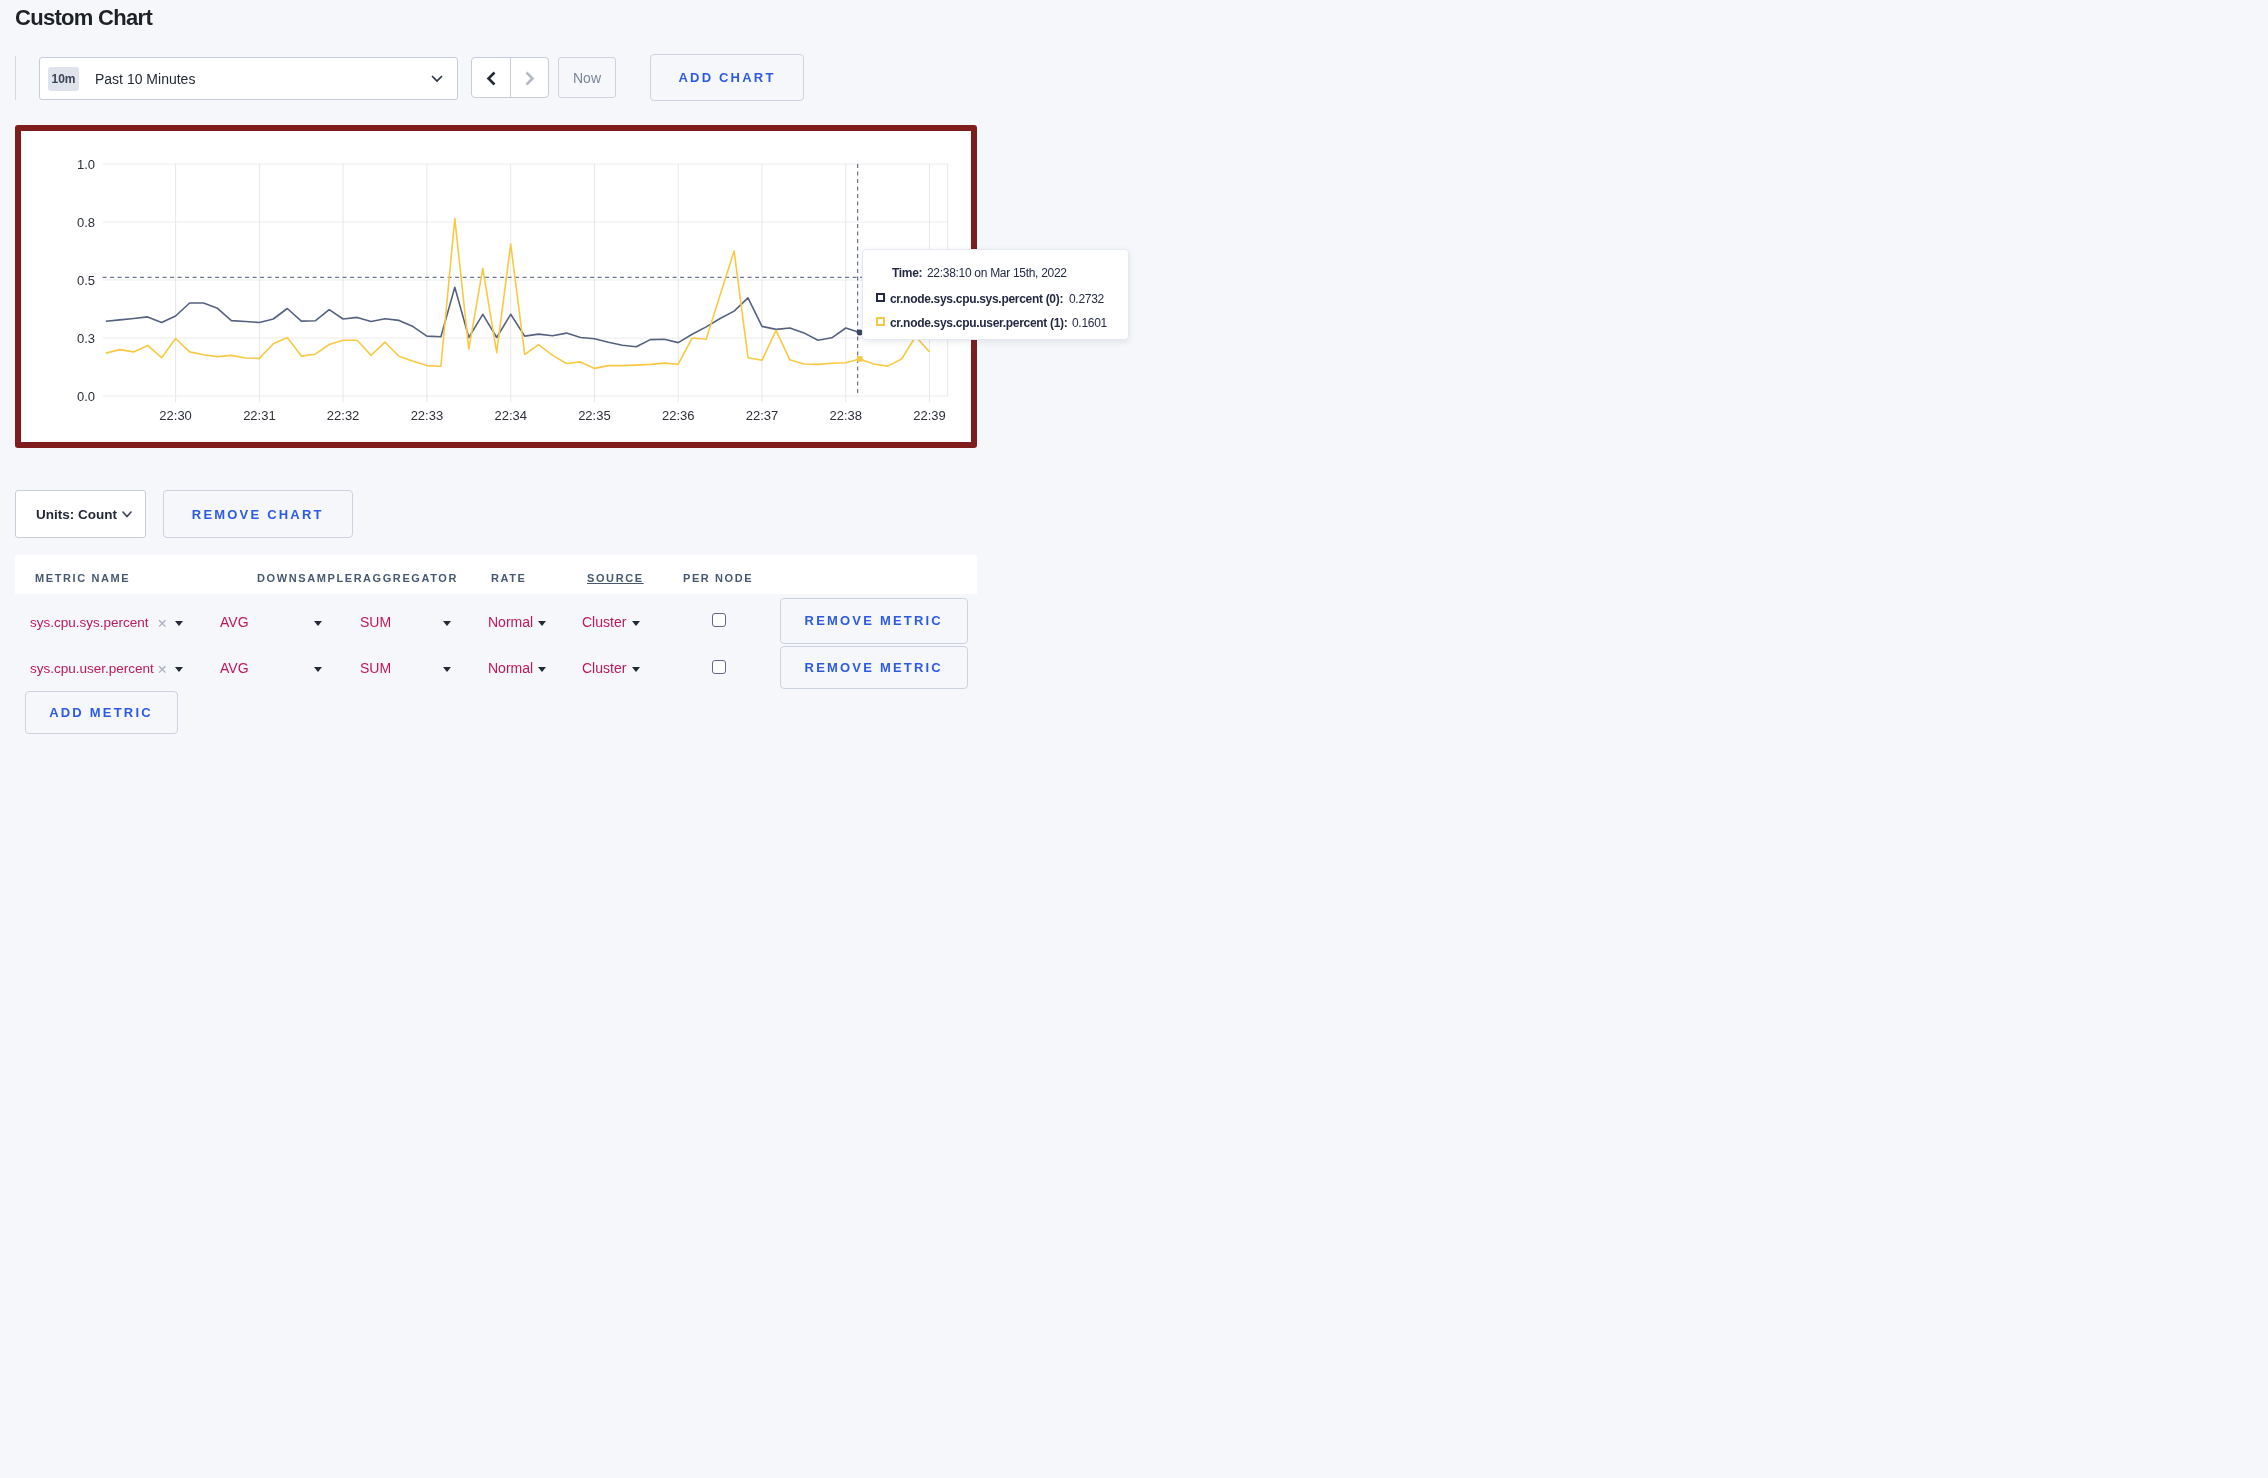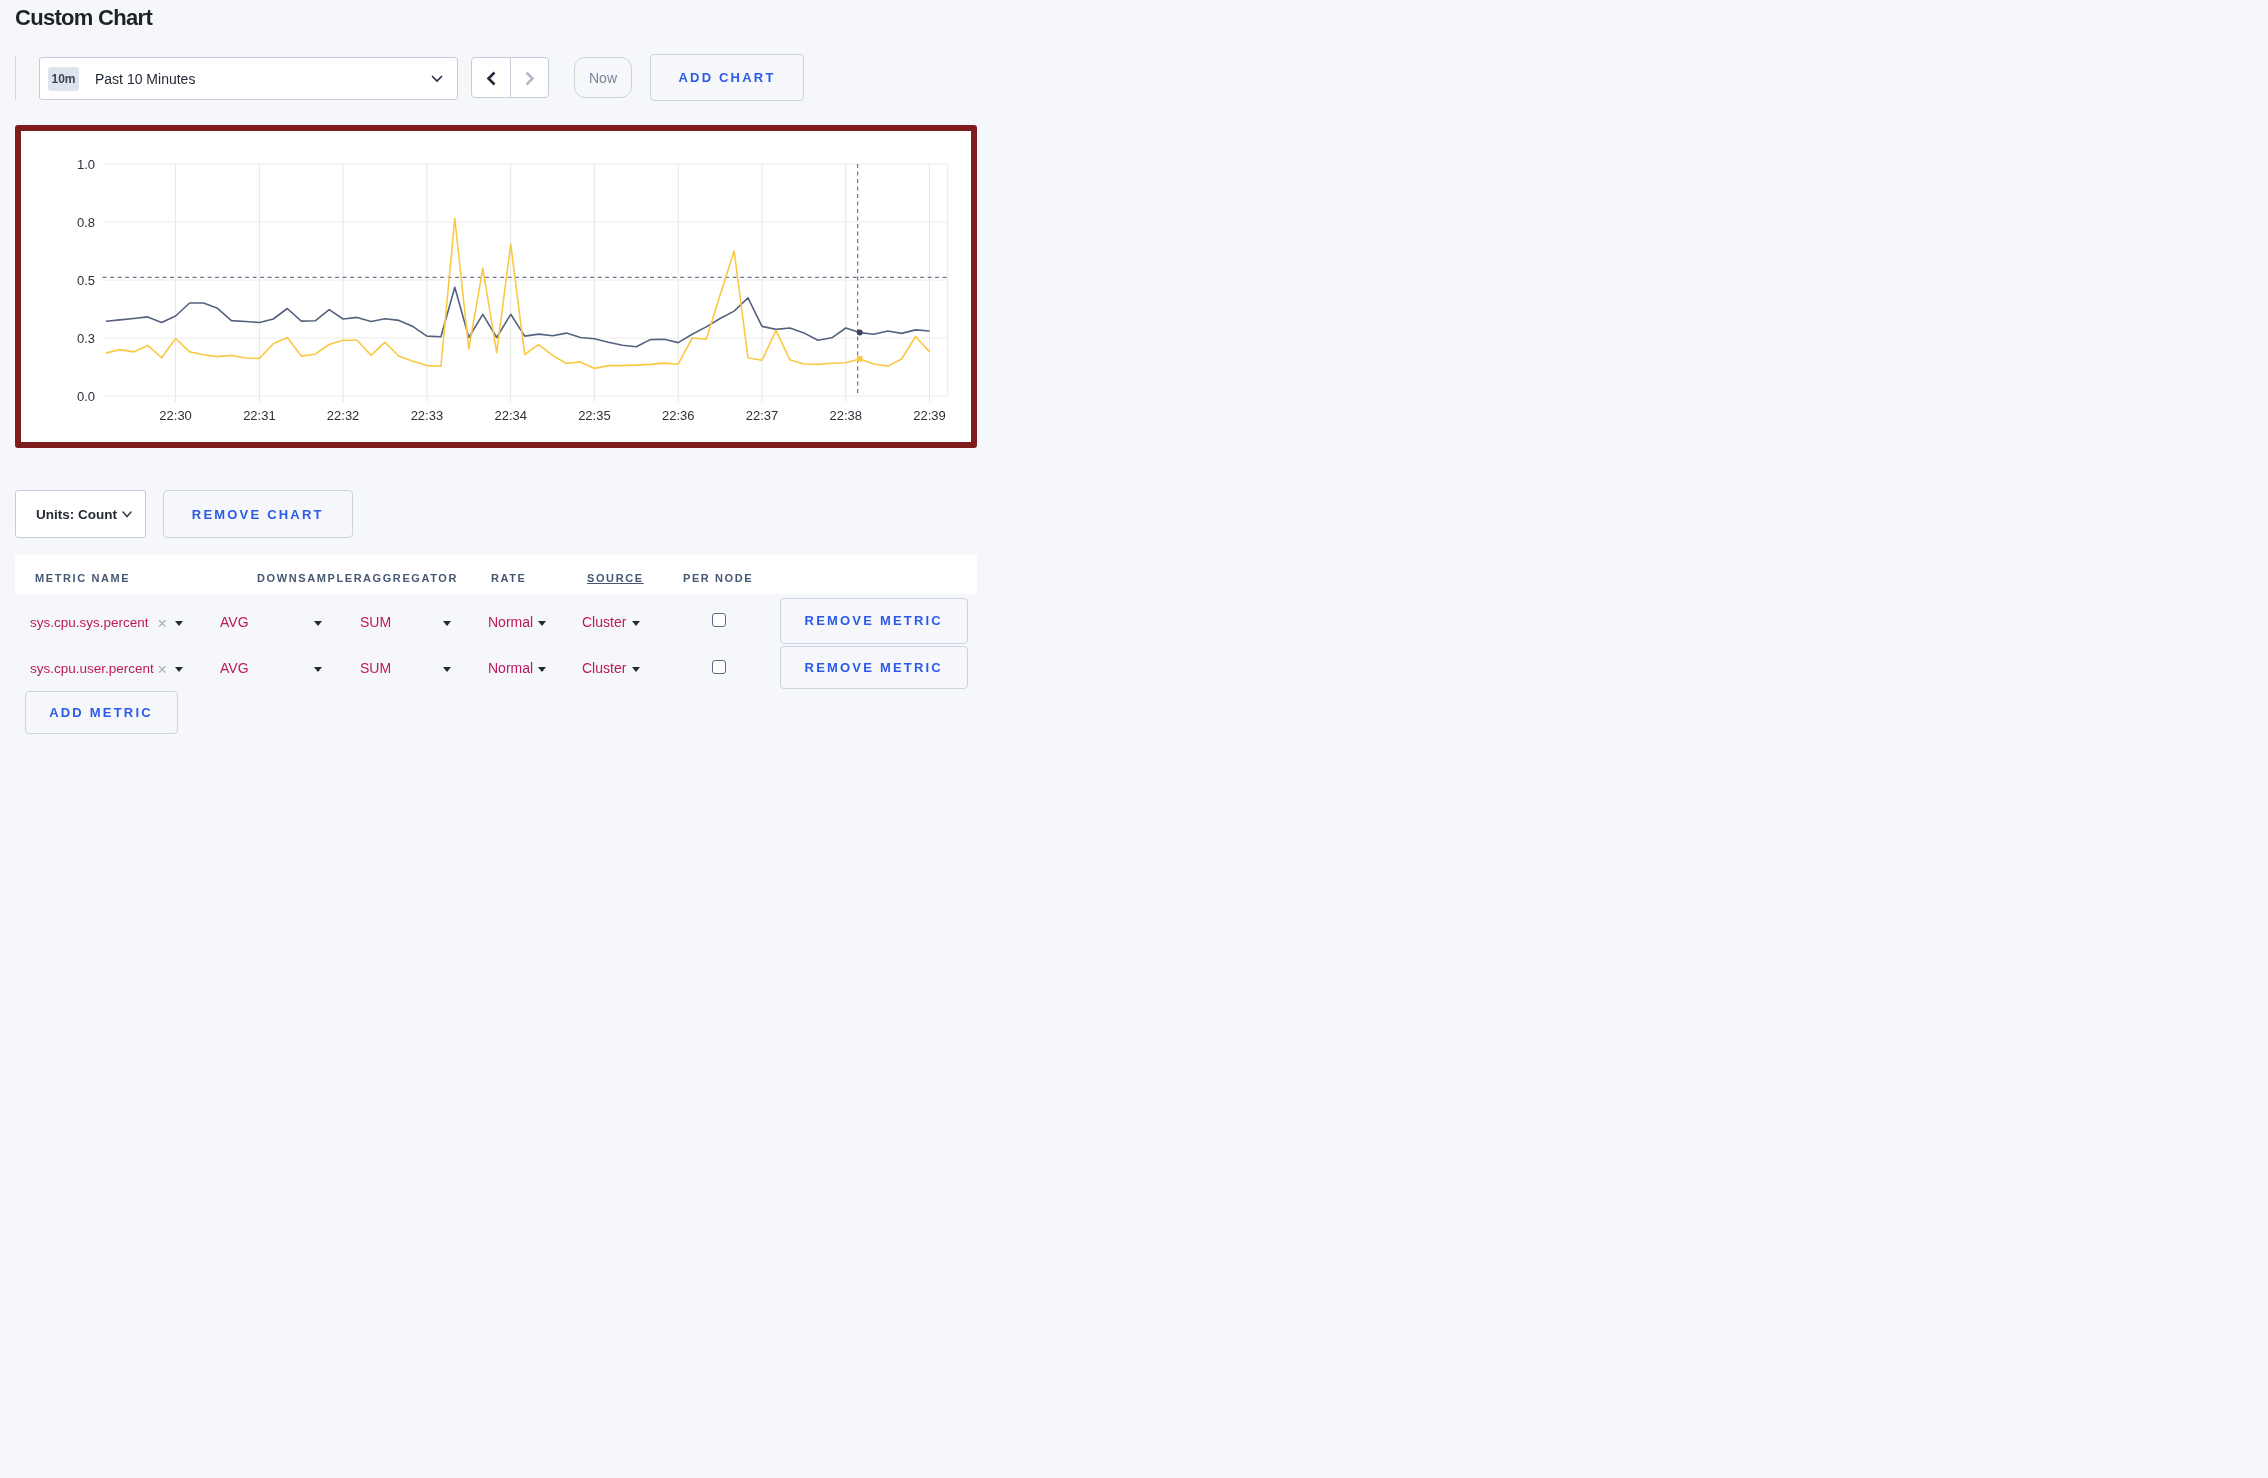--- a/index.html
+++ b/index.html
@@ -8,21 +8,21 @@
 h1 { position:absolute; left:15px; top:5px; font-size:22px; font-weight:700; color:#1e2126; letter-spacing:-0.7px; }
 .btn { position:absolute; border:1px solid #ccd2e0; border-radius:4px; background:transparent; display:flex; align-items:center; justify-content:center; }
 .bluetext { color:#2c5ae8; font-size:13px; font-weight:700; letter-spacing:2.2px; }
 
 #tdivider { position:absolute; left:15px; top:56px; width:1px; height:44px; background:#d4d8e0; }
 #timepick { position:absolute; left:39px; top:57px; width:419px; height:43px; background:#fff; border:1px solid #c6cdd9; border-radius:3px; }
 #badge10m { position:absolute; left:8px; top:9px; width:31px; height:24px; background:#dfe3ec; border-radius:3px; color:#394455; font-size:12px; font-weight:700; display:flex; align-items:center; justify-content:center; }
 #tptext { position:absolute; left:55px; top:13px; font-size:14px; color:#242a35; }
 #arrowgrp { position:absolute; left:471px; top:57px; width:78px; height:41px; background:#fff; border:1px solid #c6cdd9; border-radius:4px; }
 #arrowdiv { position:absolute; left:38px; top:0px; width:1px; height:39px; background:#c6cdd9; }
-#nowbtn { left:558px; top:57px; width:58px; height:41px; color:#7b8598; font-size:14px; border-radius:11px;margin-left:16px; }
+#nowbtn { left:558px; top:57px; width:58px; height:41px; color:#7b8598; font-size:14px; border-radius:3px; }
 #addchart { left:650px; top:54px; width:154px; height:46.5px; }
 
 #chartpanel { position:absolute; left:15px; top:125px; width:962px; height:323px; background:#fff; border:6px solid #7f1d1d; border-radius:3px; }
 
 #tooltip { position:absolute; left:862px; top:249px; width:267px; height:91px; background:#fff; border:1px solid #e6e9f2; border-radius:4px; box-shadow:0 2px 6px rgba(40,50,80,0.10); }
 #tooltip .trow { position:absolute; font-size:12px; letter-spacing:-0.3px; color:#242a44; white-space:nowrap; }
 #tooltip .sq { position:absolute; width:9px; height:9px; border:2px solid #242a44; background:#fff; }
 
 #unitsbtn { position:absolute; left:15px; top:490px; width:131px; height:47.5px; background:#fff; border:1px solid #c6cdd9; border-radius:3px; }
 #unitstext { position:absolute; left:20px; top:16px; font-size:13.5px; font-weight:700; color:#242a35; }
@@ -110,20 +110,30 @@
     <line x1="81.6" y1="146.3" x2="926.7" y2="146.3" stroke="#475872" stroke-width="1" stroke-dasharray="4,3.5"></line>
     <line x1="836.7" y1="33" x2="836.7" y2="265" stroke="#475872" stroke-width="1" stroke-dasharray="4,3.5"></line>
 
     <polyline fill="none" stroke="#55627f" stroke-width="1.6" stroke-linejoin="round" points="84.8,190.3 98.8,188.9 112.7,187.5 126.7,185.9 140.6,191.5 154.6,185.0 168.6,172.0 182.5,172.0 196.5,177.3 210.4,189.6 224.4,190.5 238.4,191.5 252.3,188.0 266.3,177.5 280.3,190.1 294.2,189.8 308.2,178.7 322.1,188.0 336.1,186.4 350.1,190.5 364.0,187.7 378.0,189.4 392.0,195.6 405.9,205.1 419.9,205.8 433.8,156.2 447.8,206.5 461.8,183.3 475.7,206.5 489.7,183.3 503.7,205.1 517.6,203.1 531.6,204.7 545.5,202.1 559.5,206.5 573.5,207.7 587.4,211.2 601.4,214.2 615.3,215.8 629.3,208.6 643.3,208.2 657.2,211.6 671.2,203.3 685.2,195.9 699.1,187.5 713.1,180.1 727.0,166.9 741.0,195.4 755.0,198.4 768.9,197.0 782.9,201.9 796.9,209.3 810.8,206.8 824.8,197.0 838.7,201.6 852.7,203.3 866.7,200.0 880.6,202.4 894.6,198.9 908.5,200.0"></polyline>
     <polyline fill="none" stroke="#fac943" stroke-width="1.6" stroke-linejoin="round" points="84.8,222.1 98.8,218.6 112.7,220.9 126.7,214.4 140.6,226.7 154.6,207.5 168.6,220.9 182.5,223.7 196.5,225.6 210.4,224.4 224.4,227.0 238.4,227.4 252.3,212.8 266.3,206.5 280.3,225.1 294.2,223.2 308.2,213.5 322.1,209.3 336.1,209.3 350.1,224.4 364.0,211.2 378.0,225.3 392.0,230.2 405.9,234.6 419.9,235.3 433.8,87.5 447.8,218.1 461.8,137.4 475.7,221.6 489.7,113.0 503.7,223.5 517.6,213.7 531.6,224.4 545.5,232.5 559.5,230.9 573.5,237.4 587.4,234.6 601.4,234.6 615.3,234.1 629.3,233.4 643.3,232.1 657.2,233.2 671.2,207.0 685.2,208.2 699.1,164.1 713.1,120.0 727.0,226.7 741.0,229.3 755.0,199.3 768.9,228.8 782.9,233.0 796.9,233.4 810.8,232.3 824.8,231.8 838.7,227.9 852.7,233.0 866.7,235.1 880.6,228.0 894.6,205.5 908.5,220.9"></polyline>
     <circle cx="838.7" cy="201.6" r="3" fill="#39455e"></circle>
     <rect x="835.9" y="225.1" width="5.6" height="5.6" fill="#fac943"></rect>
   </svg>
   </div>
 
+  <div id="tooltip">
+    <div class="trow" style="left:29px; top:16px;"><b>Time:</b></div>
+      <div class="trow" style="left:64px; top:16px;">22:38:10 on Mar 15th, 2022</div>
+    <div class="sq" style="left:13px; top:43px;"></div>
+    <div class="trow" style="left:27px; top:42px;"><b>cr.node.sys.cpu.sys.percent (0):</b></div>
+      <div class="trow" style="left:206px; top:42px;">0.2732</div>
+    <div class="sq" style="left:13px; top:67px; border-color:#fac943;"></div>
+    <div class="trow" style="left:27px; top:66px;"><b>cr.node.sys.cpu.user.percent (1):</b></div>
+      <div class="trow" style="left:209px; top:66px;">0.1601</div>
+  </div>
 
   <div id="unitsbtn">
     <div id="unitstext">Units: Count</div>
     <svg style="position:absolute;right:13px;top:20px" width="10" height="7" viewBox="0 0 10 7">
         <path d="M1 1 L5 5.5 L9 1" stroke="#3a4354" stroke-width="1.6" fill="none" stroke-linecap="round"></path>
       </svg>
   </div>
   <div class="btn bluetext" id="removechart">REMOVE CHART</div>
 
   <div id="theadband"></div>

